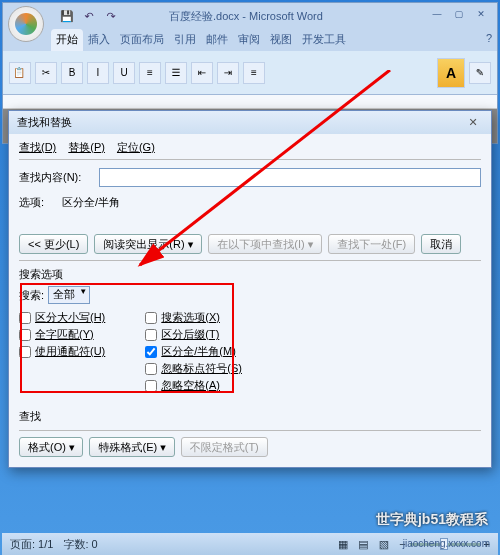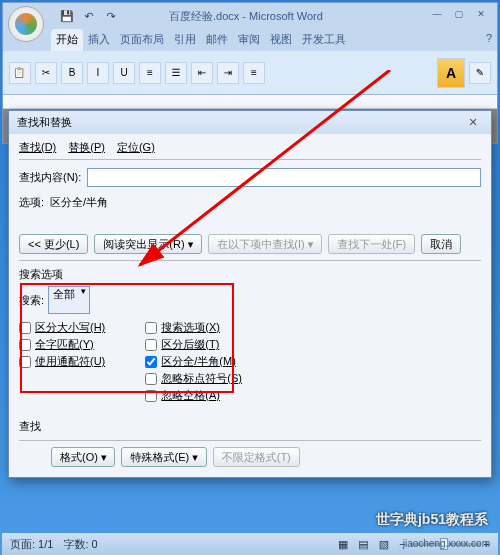--- a/index.html
+++ b/index.html
@@ -22,35 +22,35 @@
 .ruler { height: 14px; background: #f5f8fc; border-bottom: 1px solid #ccc; }
 .doc-area { background: #898989; height: 34px; }
 
 .dialog { position: absolute; top: 110px; left: 8px; right: 8px; background: #f1f5fb; border: 1px solid #6a8abf; box-shadow: 2px 4px 12px rgba(0,0,0,0.4); }
 .dlg-title { background: linear-gradient(#e3edfa,#cddff2); padding: 4px 8px; font-size: 11px; display: flex; align-items: center; }
 .dlg-close { margin-left: auto; width: 20px; text-align: center; color: #555; }
 .dlg-body { padding: 6px 10px 10px; font-size: 11px; }
 .dlg-tabs { display: flex; gap: 12px; padding-bottom: 4px; border-bottom: 1px solid #bbb; }
 .dlg-tab { text-decoration: underline; }
 .dlg-tab.active { font-weight: normal; }
-.find-row { margin-top: 8px; display: flex; align-items: center; gap: 6px; }
+.find-row { margin-top: 8px; display: flex; align-items: center; gap: 18px; }
 .find-input { flex: 1; height: 19px; border: 1px solid #7a9cc6; padding: 0 4px; }
 .btn-row { margin-top: 24px; display: flex; gap: 6px; align-items: center; }
 .btn { height: 20px; padding: 0 8px; background: linear-gradient(#fff,#e3e8ef); border: 1px solid #8aa; border-radius: 3px; font-size: 11px; display: flex; align-items: center; }
 .btn.disabled { color: #999; border-color: #bbb; }
 .rule { height: 1px; background: #bbb; margin: 6px 0; }
 .section-label { font-size: 11px; }
 .redbox { position: absolute; border: 2px solid #e00; pointer-events: none; }
 .opts { display: flex; gap: 40px; margin-top: 4px; }
 .opts-col label { display: flex; align-items: center; gap: 4px; font-size: 11px; margin: 2px 0; text-decoration: underline; }
 .opts-col input[type=checkbox] { width: 12px; height: 12px; }
 .search-dir { display: flex; align-items: center; gap: 4px; margin: 4px 0; }
-.search-sel { height: 28px; border: 1px solid #7a9cc6; background: #e8effb; padding: 0 14px 0 4px; position: relative; }
+.search-sel { height: 18px; border: 1px solid #7a9cc6; background: #e8effb; padding: 0 14px 0 4px; position: relative; }
 .search-sel::after { content: "▼"; position: absolute; right: 2px; font-size: 8px; }
-.format-row { display: flex; gap: 6px; margin-top: 4px; margin-left: 32px; }
+.format-row { display: flex; gap: 6px; margin-top: 4px; }
 .annot-arrow { position: absolute; top: 70px; left: 130px; width: 270px; height: 200px; pointer-events: none; }
 .statusbar { position: absolute; bottom: 0; left: 2px; right: 2px; height: 22px; background: linear-gradient(#cde0f6,#aecbe8); display: flex; align-items: center; font-size: 11px; padding: 0 8px; gap: 10px; color: #234; }
 .statusbar .spacer { flex: 1; }
 .zoom { display: flex; align-items: center; gap: 4px; }
 .zoom-track { width: 70px; height: 3px; background: #8aa; position: relative; }
 .zoom-thumb { width: 8px; height: 12px; background: #e8f0fb; border: 1px solid #7a9cc6; position: absolute; top: -5px; left: 30px; }
 .watermark { position: absolute; right: 12px; bottom: 26px; font-size: 14px; color: rgba(255,255,255,0.9); font-weight: bold; text-shadow: 0 0 3px #000; }
 .url-wm { position: absolute; right: 10px; bottom: 6px; font-size: 10px; color: #3a5a8a; }
 </style>
 </head>

